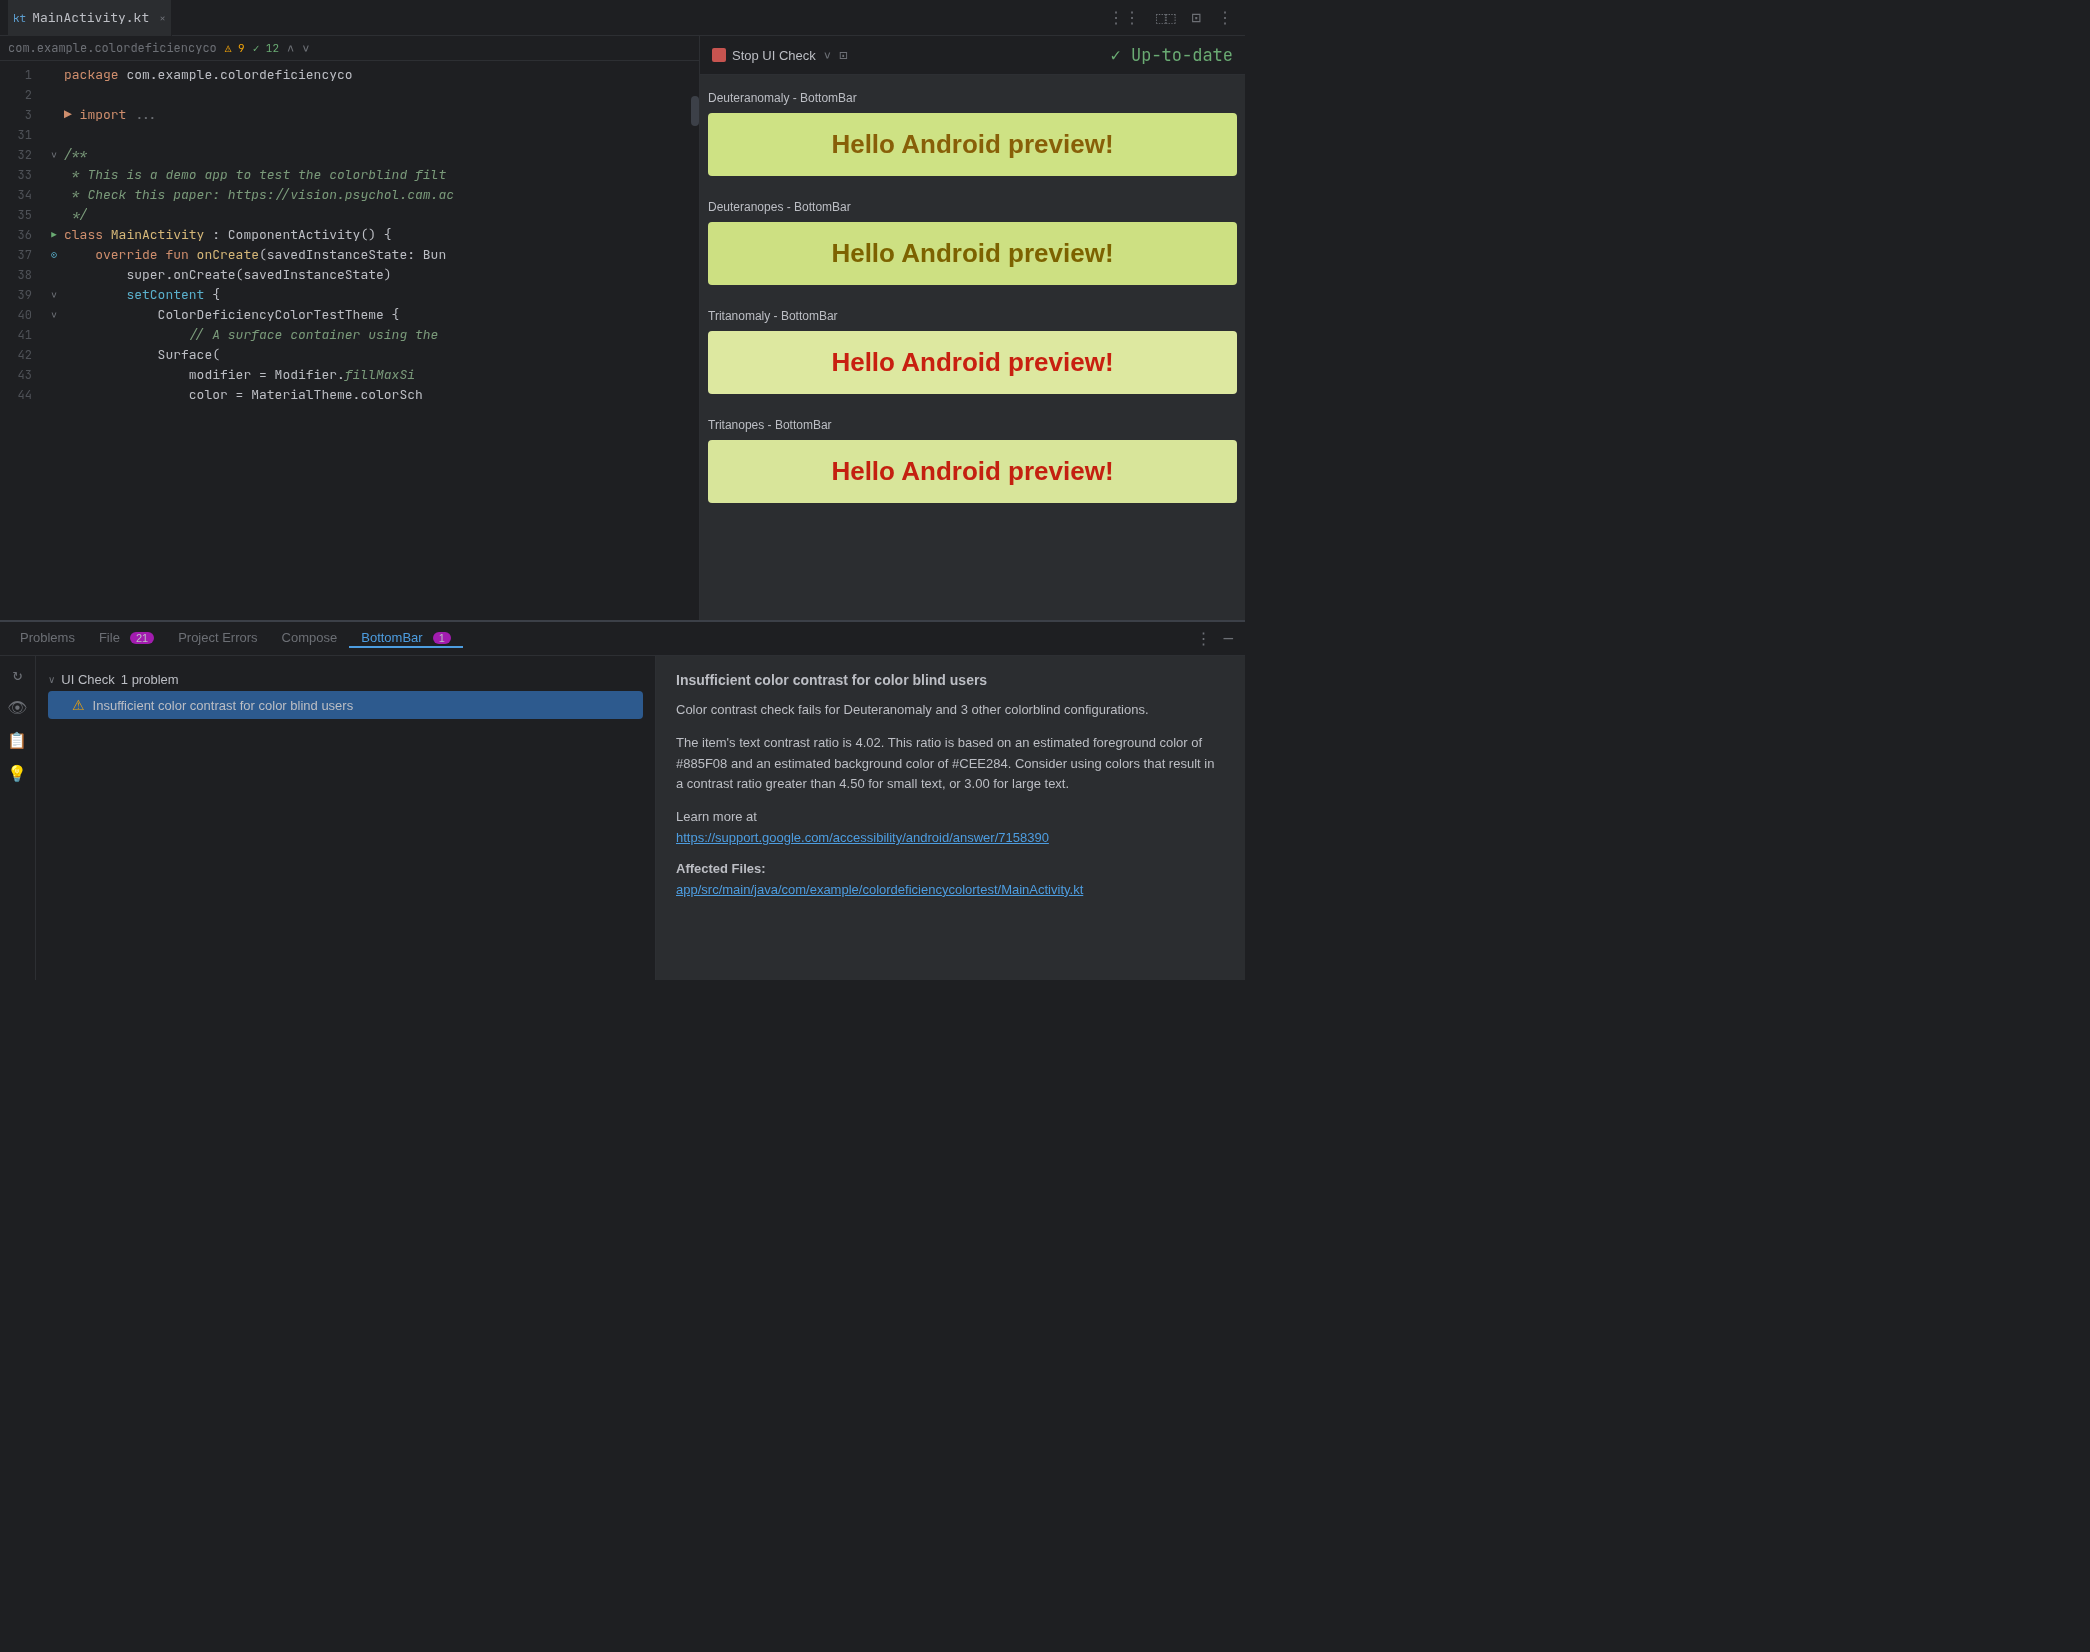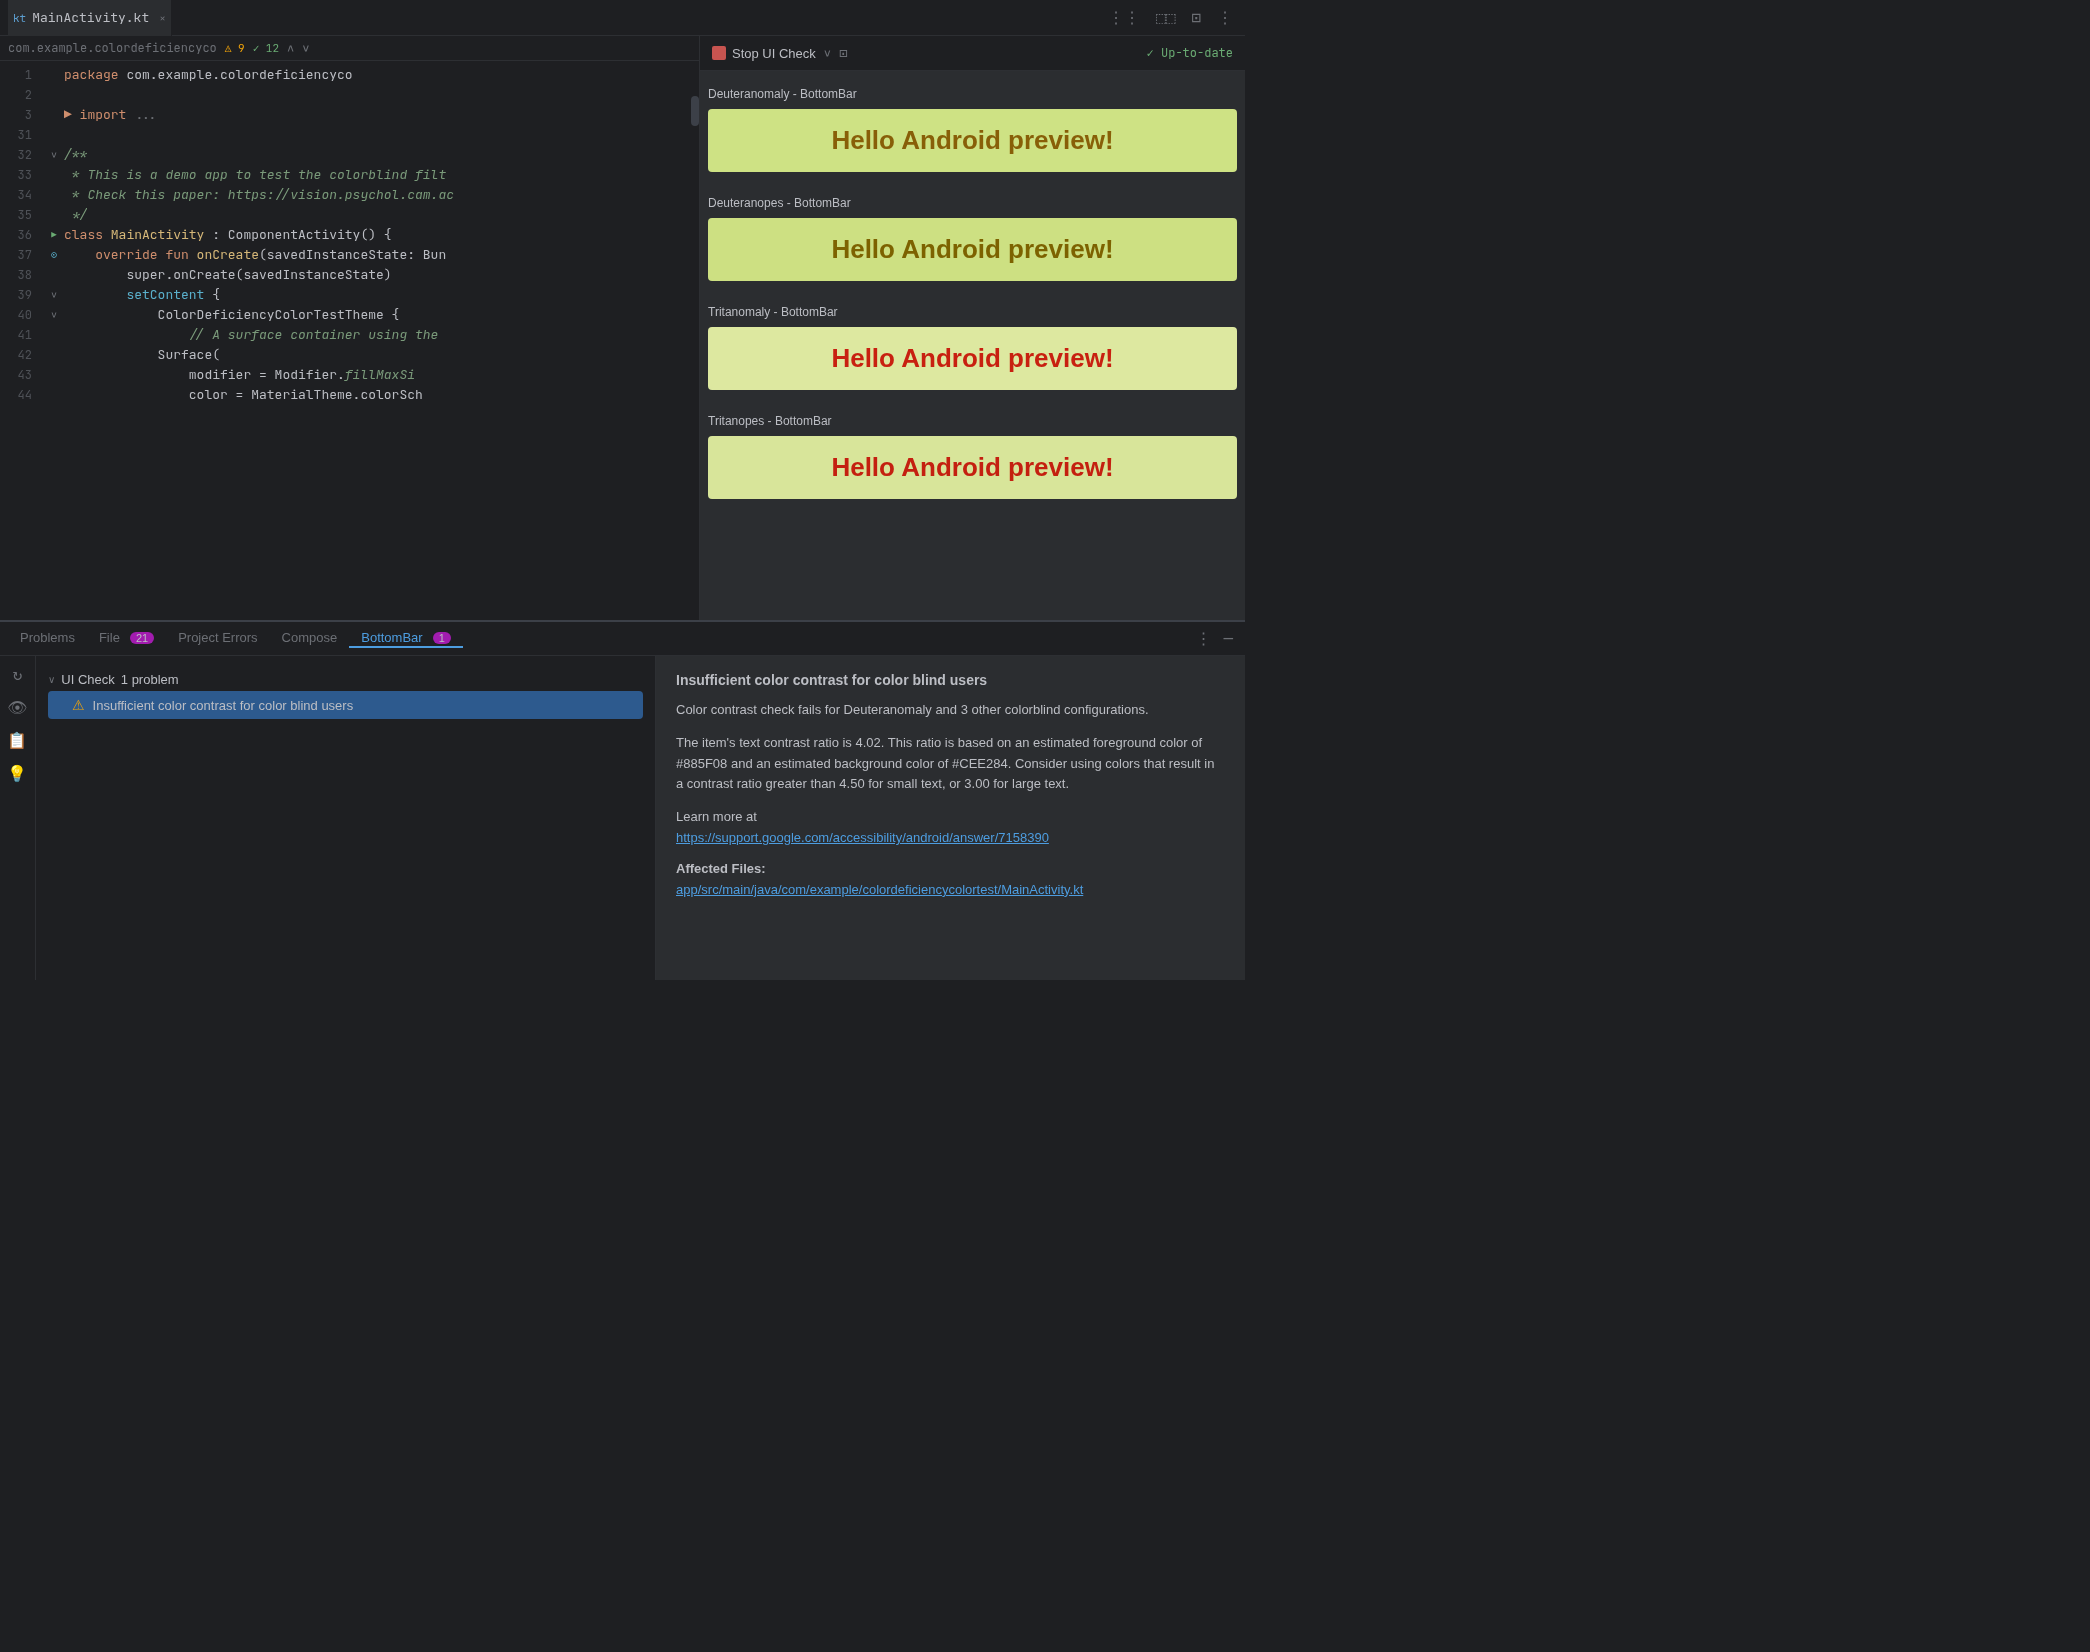--- a/index.html
+++ b/index.html
@@ -178,21 +178,21 @@
       height: 14px;
       background: #c75450;
       border-radius: 2px;
       display: inline-block;
     }
     .preview-header-right {
       margin-left: auto;
       display: flex;
       gap: 6px;
       color: #6aab73;
-      font-size: 12px;
+      font-size: 17px;
     }
     .preview-header .chevron {
       color: #6c6f75;
       font-size: 12px;
     }
     .preview-header .split-icon {
       color: #6c6f75;
       font-size: 14px;
     }
     .preview-content {

